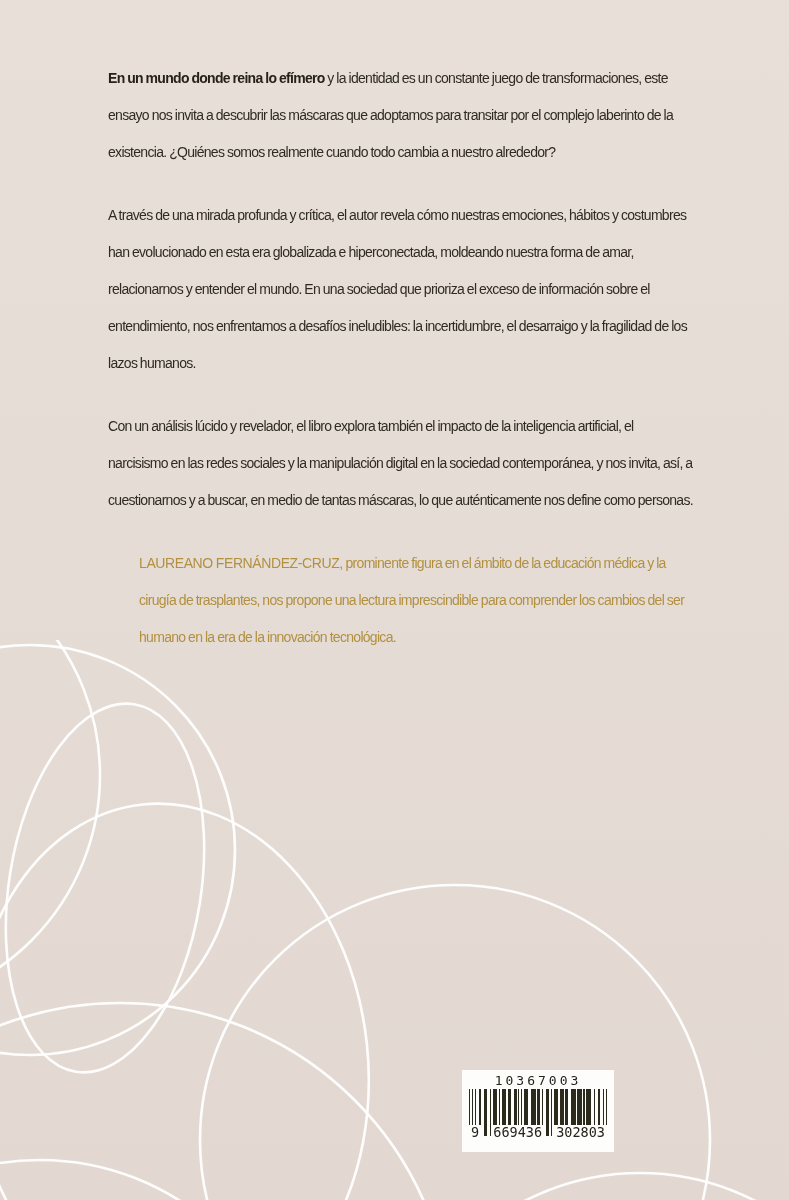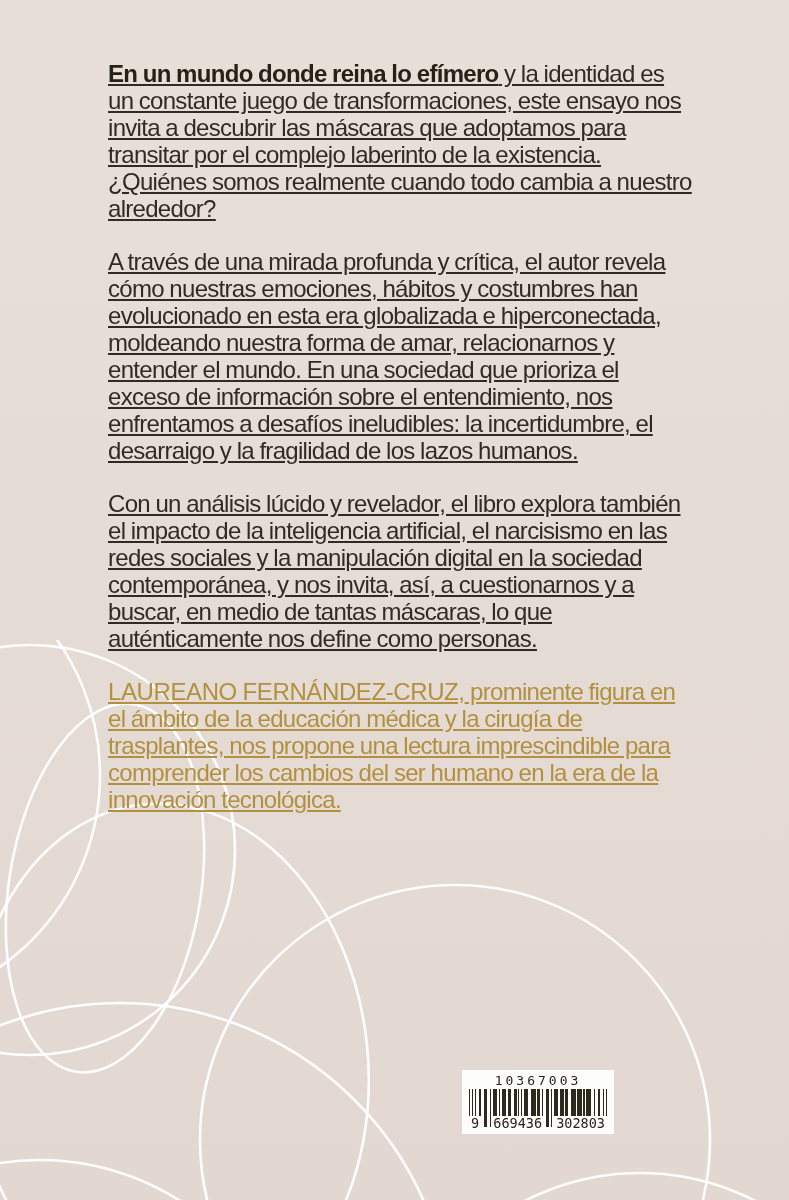--- a/index.html
+++ b/index.html
@@ -11,27 +11,26 @@
     font-family:"Liberation Sans","DejaVu Sans",sans-serif;
   }
 
   
   .copy{
     position:absolute;left:108px;top:60px;width:586px;
     color:#2f2b23;
   }
   .copy p{
     margin:0 0 26px 0;
-    font-size:24px;line-height:27px;
+    font-size:14px;line-height:37px;
     letter-spacing:-0.7px;word-spacing:-0.5px;
     font-stretch:92%;
-    text-decoration:underline;
   }
   .copy .lead{font-weight:700;color:#262217;}
-  .copy p.author{color:#b2903f;margin-bottom:0;}
+  .copy p.author{color:#b2903f;margin-bottom:0;margin-left:31px;}
   .copy p.author .a-name{letter-spacing:-0.4px;}
 
   
   .deco{
     position:absolute;left:0;top:640px;width:789px;height:560px;
     overflow:hidden;pointer-events:none;
   }
   .deco svg{display:block;}
 
   
@@ -41,21 +40,21 @@
     color:#34301f;
   }
   .publisher .wordmark{
     font-size:31px;font-weight:500;letter-spacing:-0.3px;
     line-height:1;position:relative;top:-1px;
   }
 
   
   .barcode{
     position:absolute;left:462px;top:1070px;
-    width:152px;height:64px;
+    width:152px;height:82px;
     background:#fdfdfc;
     box-sizing:border-box;
     padding:3px 7px 3px 7px;
     display:flex;flex-direction:column;
     font-family:"DejaVu Sans Mono","Liberation Mono",monospace;
     color:#25231a;
   }
   .bc-top{
     text-align:center;font-size:13px;letter-spacing:3px;
     line-height:15px;height:15px;white-space:nowrap;

